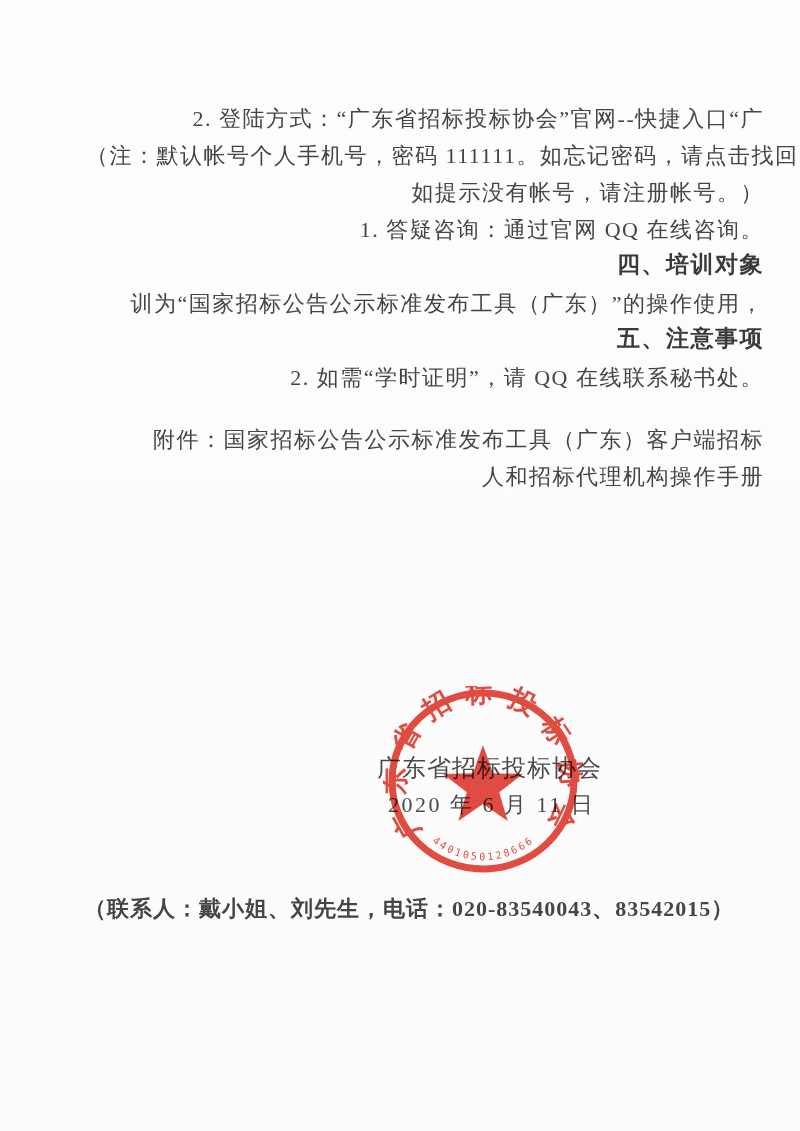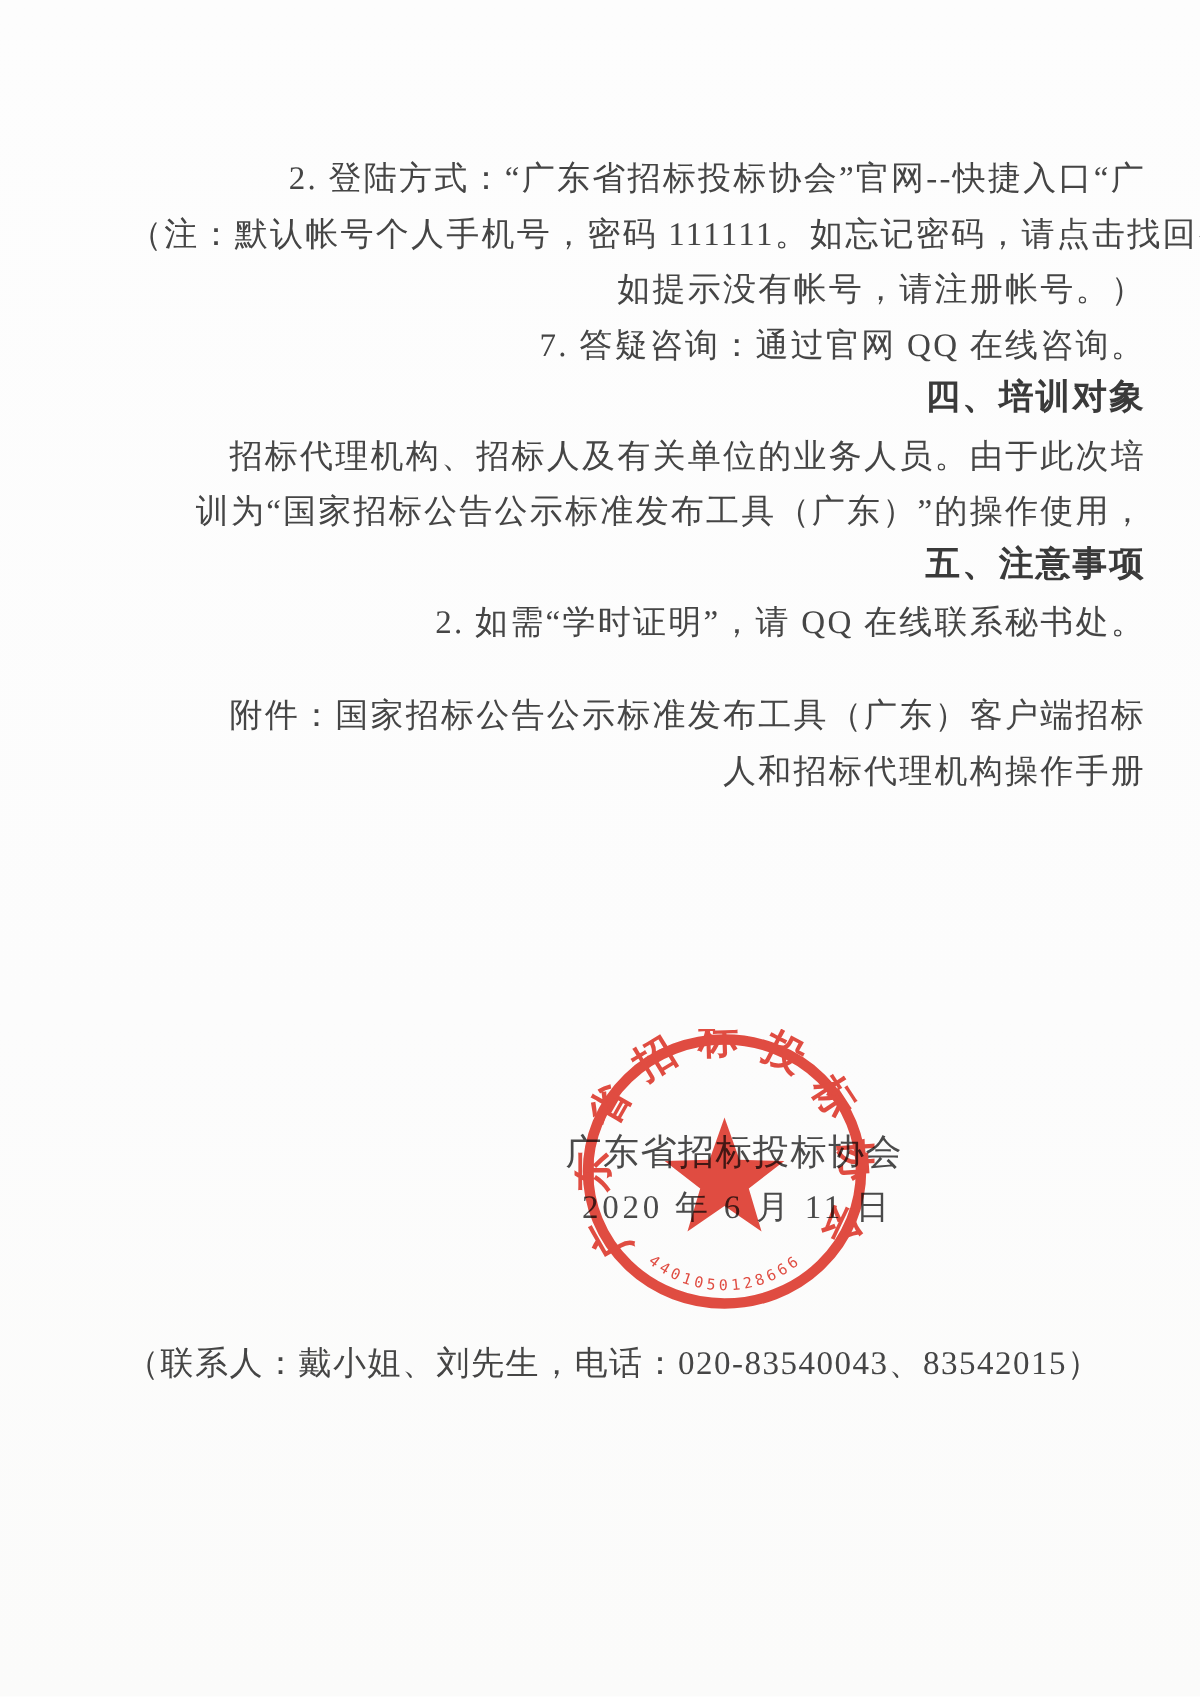--- a/index.html
+++ b/index.html
@@ -39,20 +39,21 @@
   }
   .signature-date {
     position:absolute; left:388px; top:790px;
     font-size:22px; letter-spacing:2.5px; color:#4a4a4a;
     white-space:nowrap; z-index:2;
   }
   .contact-line {
     position:absolute; left:84px; top:894px;
     font-size:22px; letter-spacing:1px; color:#454545;
     white-space:nowrap;
+    font-weight:bold;
   }
   .stamp {
     position:absolute; left:383px; top:686px;
     width:200px; height:190px;
     z-index:3;
     mix-blend-mode:multiply;
     opacity:0.88;
     pointer-events:none;
   }
   .stamp svg { width:100%; height:100%; }
@@ -65,23 +66,22 @@
 </style>
 </head>
 <body>
 
 <div class="page">
 
   <div class="doc-body">
     <div class="line indent">2. 登陆方式：“广东省招标投标协会”官网--快捷入口“广</div>
     <div class="line">（注：默认帐号个人手机号，密码 111111。如忘记密码，请点击找回密码；</div>
     <div class="line">如提示没有帐号，请注册帐号。）</div>
-    <div class="line indent">7. 答疑咨询：通过官网 QQ 在线咨询。</div>
+    <div class="line indent">1. 答疑咨询：通过官网 QQ 在线咨询。</div>
     <div class="line indent heading">四、培训对象</div>
-    <div class="line indent">招标代理机构、招标人及有关单位的业务人员。由于此次培</div>
     <div class="line">训为“国家招标公告公示标准发布工具（广东）”的操作使用，</div>
     <div class="line indent heading">五、注意事项</div>
     <div class="line indent">2. 如需“学时证明”，请 QQ 在线联系秘书处。</div>
     <div class="line indent attachment">附件：国家招标公告公示标准发布工具（广东）客户端招标</div>
     <div class="line">人和招标代理机构操作手册</div>
   </div>
 
   <div class="signature-org">广东省招标投标协会</div>
   <div class="signature-date">2020 年 6 月 11 日</div>
 

